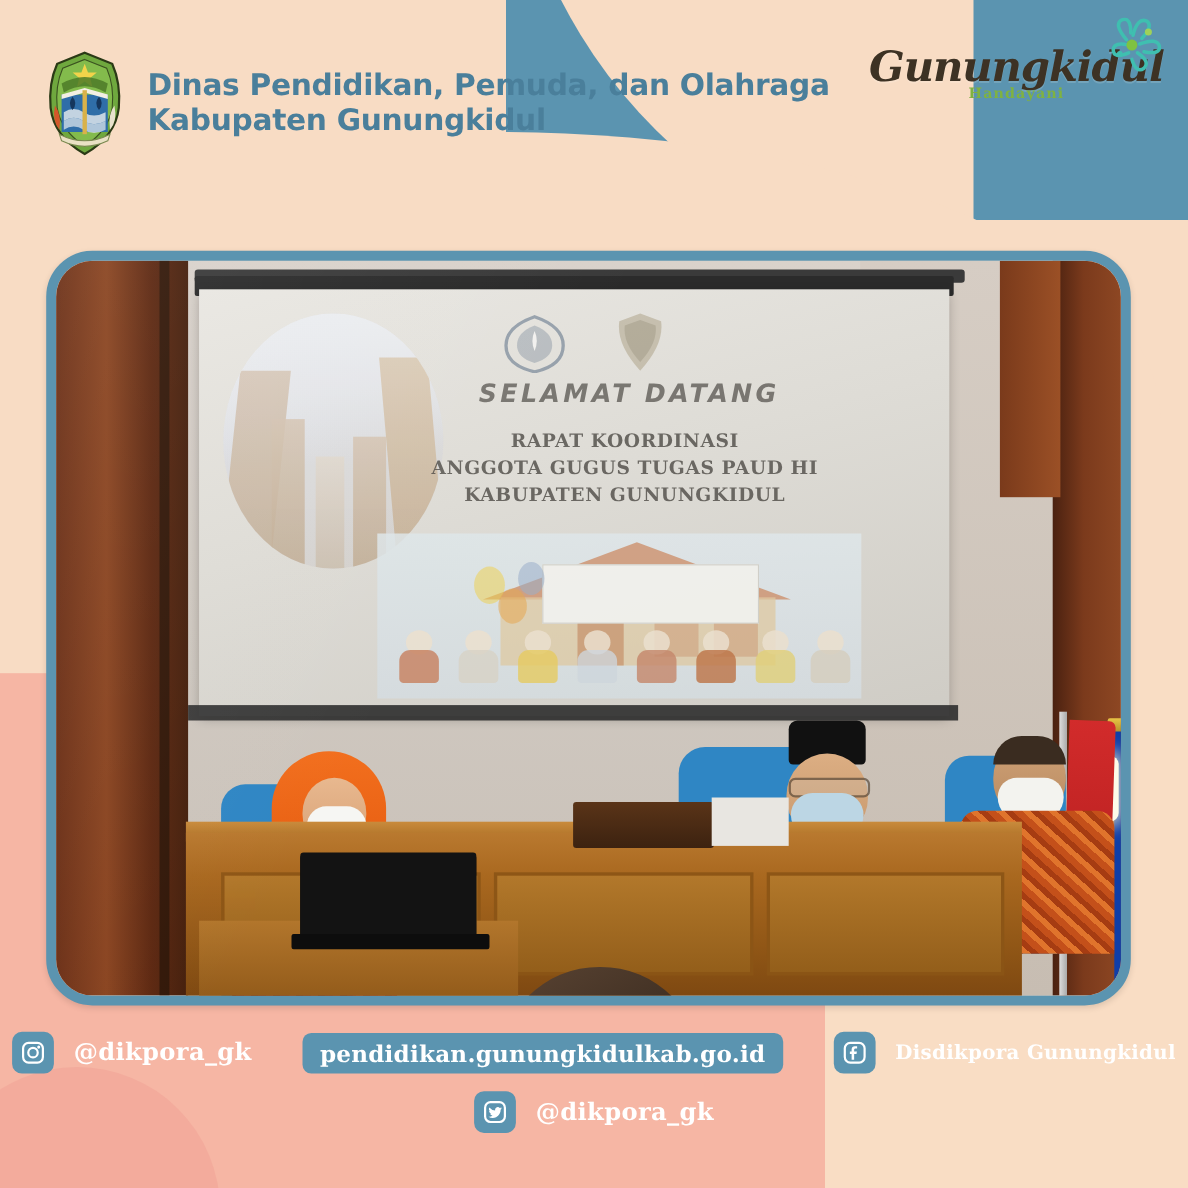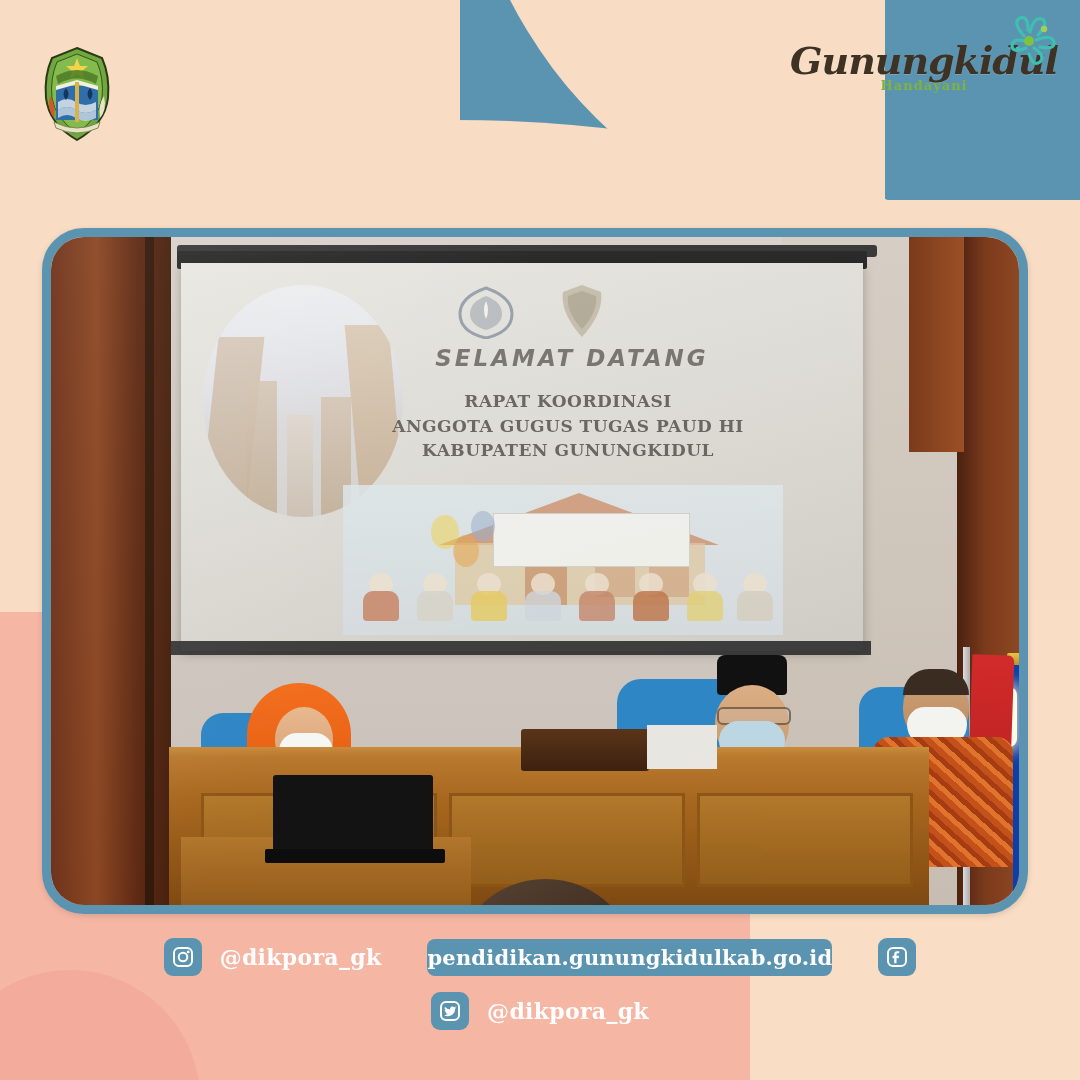--- a/index.html
+++ b/index.html
@@ -241,21 +241,21 @@
     width:38px;height:38px;border-radius:9px;background:#5b94b0;
     display:flex;align-items:center;justify-content:center;flex:0 0 auto;
   }
   .sicon svg{display:block;}
   .f-label{
     font-family:"DejaVu Serif",serif;font-weight:bold;font-size:22px;color:#ffffff;
     letter-spacing:.3px;
   }
   .f-label.small{font-size:18px;}
   .f-pill{
-    background:#5b94b0;color:#fff;border-radius:8px;padding:6px 0;
+    background:#5b94b0;color:#fff;border-radius:8px;padding:6px 16px;
     font-family:"DejaVu Serif",serif;font-weight:bold;font-size:21px;letter-spacing:.2px;
   }
   .gap-lg{width:10px;}
 </style>
 </head>
 <body>
 
 <div class="canvas">
 
   <div class="bg-salmon-lower"></div>
@@ -279,20 +279,24 @@
         <path d="M16 56 q9 -6 18 0 q9 6 20 0 l0 8 q-11 6 -20 0 q-9 -6 -18 0 Z" fill="#e8ecef" opacity=".8"></path>
         <path d="M16 64 q9 -6 18 0 q9 6 20 0 l0 8 q-11 6 -20 0 q-9 -6 -18 0 Z" fill="#cfdce6" opacity=".8"></path>
         <path d="M24 42 q5 6 0 12 q-5 -6 0 -12" fill="#15365c"></path>
         <path d="M48 42 q5 6 0 12 q-5 -6 0 -12" fill="#15365c"></path>
         <rect x="33" y="36" width="4" height="40" fill="#d9b24a"></rect>
         <path d="M8 50 q6 8 4 22 q-7 -8 -4 -22" fill="#d4572a"></path>
         <path d="M62 50 q-6 8 -4 22 q7 -8 4 -22" fill="#e8e2cd"></path>
         <path d="M12 76 Q35 88 58 76 L56 82 Q35 92 14 82 Z" fill="#e9e1c4" stroke="#7a8a50" stroke-width="1"></path>
       </svg>
     </div>
+    <div class="header-text">
+      <div class="l1">Dinas Pendidikan, Pemuda, dan Olahraga</div>
+      <div class="l2">Kabupaten Gunungkidul</div>
+    </div>
   </div>
 
   <div class="brand">
     <div class="brand-orn">
       <svg width="58" height="52" viewBox="0 0 58 52">
         <g fill="none" stroke="#3fbfb0" stroke-width="3.2" stroke-linecap="round">
           <path d="M20 20 q-12 -14 -4 -18 q8 -3 8 12"></path>
           <path d="M26 16 q4 -16 12 -13 q7 4 -4 16"></path>
           <path d="M32 24 q16 -6 18 2 q1 8 -14 5"></path>
           <path d="M30 32 q12 8 6 14 q-7 5 -11 -8"></path>
@@ -462,20 +466,21 @@
       <span class="f-pill">pendidikan.gunungkidulkab.go.id</span>
 
       <span class="gap-lg"></span>
 
       <div class="sicon">
         <svg width="24" height="24" viewBox="0 0 24 24">
           <rect x="3" y="3" width="18" height="18" rx="5" fill="none" stroke="#fff" stroke-width="2"></rect>
           <path d="M14.2 8.2h-1.4c-.9 0-1.3.5-1.3 1.3v1.3h2.5l-.35 2.4h-2.15v5.1h-2.3v-5.1H7.6v-2.4h1.6V9.2c0-1.9 1.1-3 2.9-3h2.1z" fill="#fff"></path>
         </svg>
       </div>
+      <span class="f-label small">Disdikpora Gunungkidul</span>
     </div>
 
     <div class="f-row f-row2">
       <div class="sicon">
         <svg width="24" height="24" viewBox="0 0 24 24">
           <rect x="3" y="3" width="18" height="18" rx="5" fill="none" stroke="#fff" stroke-width="2"></rect>
           <path d="M18.3 8.6c-.45.2-.95.34-1.45.4.52-.31.92-.8 1.1-1.4-.48.29-1.02.5-1.6.61a2.5 2.5 0 0 0-4.3 1.71c0 .2.02.39.06.57A7.14 7.14 0 0 1 6.9 7.8a2.5 2.5 0 0 0 .78 3.35c-.41-.01-.8-.13-1.14-.31v.03a2.51 2.51 0 0 0 2.01 2.46c-.37.1-.76.12-1.13.04a2.5 2.5 0 0 0 2.34 1.74 5.04 5.04 0 0 1-3.7 1.03 7.1 7.1 0 0 0 3.86 1.13c4.63 0 7.17-3.84 7.17-7.17v-.33c.5-.36.92-.8 1.26-1.31z" fill="#fff"></path>
         </svg>
       </div>
       <span class="f-label">@dikpora_gk</span>

